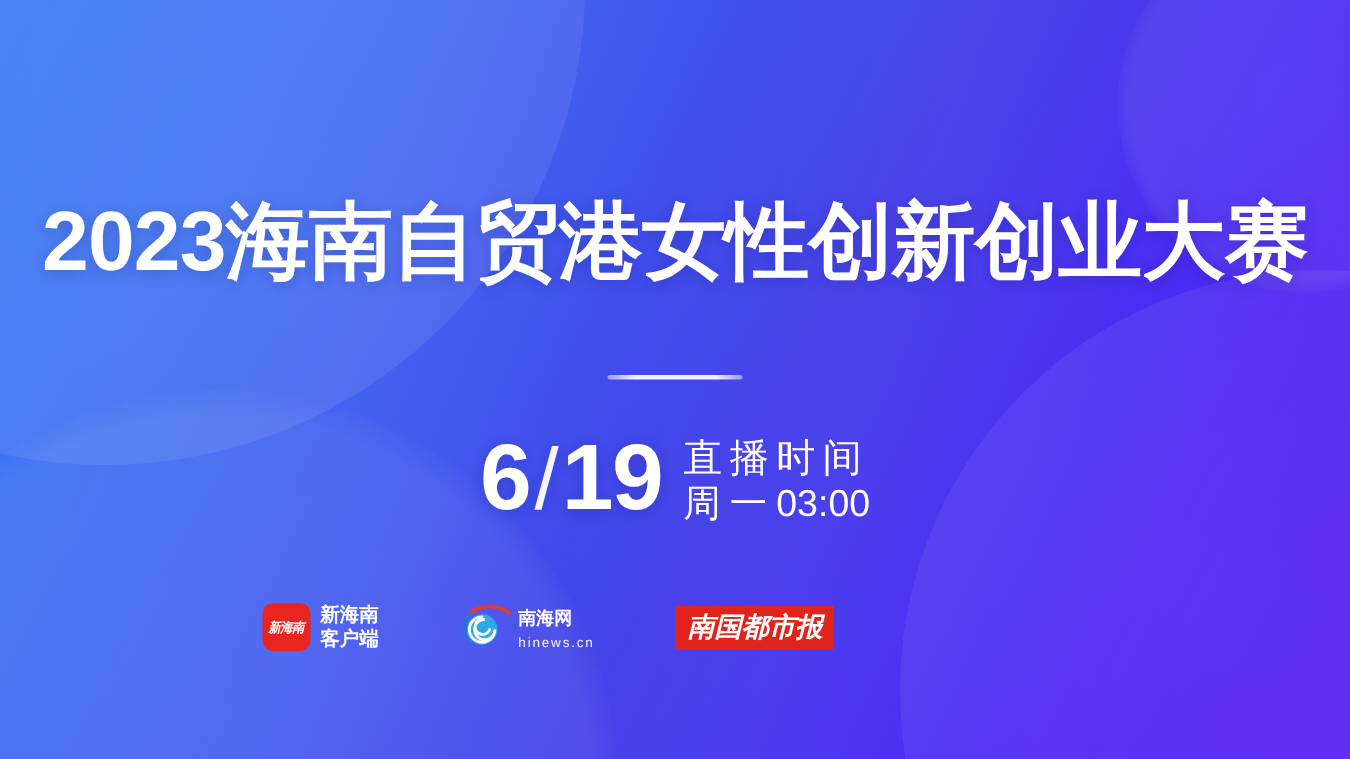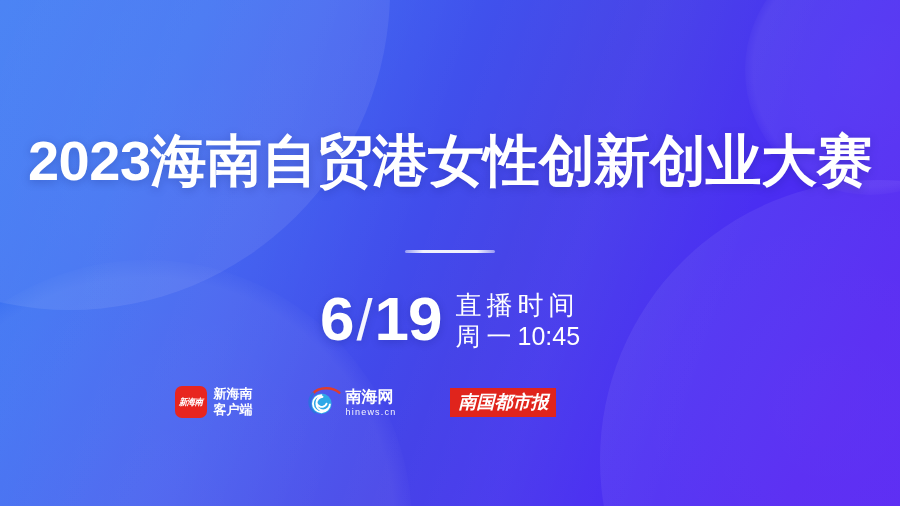--- a/index.html
+++ b/index.html
@@ -163,21 +163,21 @@
   .timeinfo .line2 .wk {
     letter-spacing: 6px;
   }
   .timeinfo .line2 .hm {
     letter-spacing: 0;
   }
 
   
   .logos {
     position: absolute;
-    top: 382px;
+    top: 398px;
     left: 0;
     width: 731px;
     height: 40px;
     display: flex;
     justify-content: center;
     align-items: center;
     gap: 54px;
   }
   .logo {
     display: flex;
@@ -221,21 +221,21 @@
     margin-right: 5px;
     flex: none;
   }
   .logo-hn {
     display: flex;
     flex-direction: column;
     justify-content: center;
   }
   .logo-hn .cn {
     color: #ffffff;
-    font-size: 16px;
+    font-size: 12px;
     font-weight: bold;
     line-height: 21px;
     letter-spacing: 0px;
     white-space: nowrap;
   }
   .logo-hn .en {
     color: #ffffff;
     font-size: 9px;
     line-height: 11px;
     letter-spacing: 1.2px;
@@ -283,21 +283,21 @@
 
       <div class="bigdate">
         <span class="num">6</span>
         <span class="slash">/</span>
         <span class="num">19</span>
       </div>
 
       <div class="timeinfo">
         <div class="line1">直播时间</div>
         <div class="line2">
-          <span class="wk">周一</span><span class="hm">10:45</span>
+          <span class="wk">周一</span><span class="hm">03:00</span>
         </div>
       </div>
 
     </div>
 
     <div class="logos">
 
       <div class="logo">
         <div class="logo-mark-red">
           <span>新海南</span>

